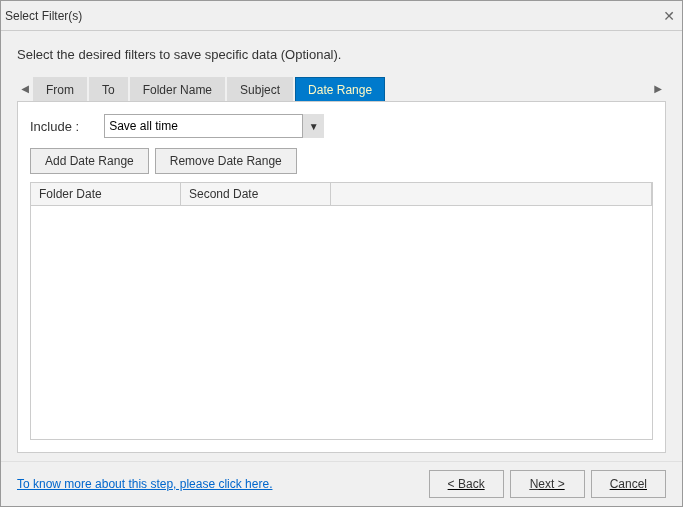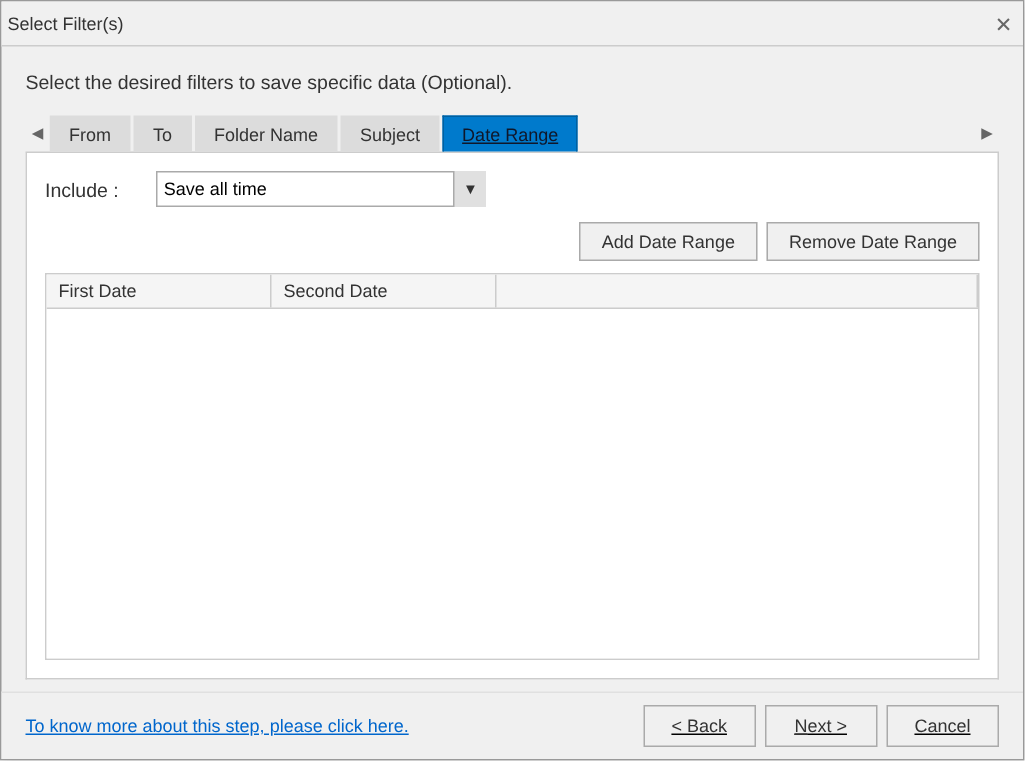--- a/index.html
+++ b/index.html
@@ -91,23 +91,22 @@
       border: 1px solid transparent;
       border-bottom: none;
       background: #dcdcdc;
       margin-right: 2px;
       white-space: nowrap;
       position: relative;
       top: 1px;
     }
     .tab.active {
       background: #007acc;
-      color: #0f172a;
+      color: #fef9c3;
       border-color: #0060a0;
-      text-decoration: underline;
     }
     
     .panel {
       background: #fff;
       border: 1px solid #ccc;
       border-top: none;
       flex: 1;
       display: flex;
       flex-direction: column;
       padding: 12px;
@@ -148,21 +147,20 @@
       border-left: 1px solid #aaa;
       display: flex;
       align-items: center;
       justify-content: center;
       pointer-events: none;
       font-size: 10px;
       color: #333;
     }
     .date-range-buttons {
       display: flex;
-      justify-content: flex-end;
       gap: 6px;
       margin-bottom: 8px;
     }
     .btn {
       padding: 4px 14px;
       font-size: 12px;
       border: 1px solid #aaa;
       background: #f0f0f0;
       cursor: pointer;
       color: #333;
@@ -268,21 +266,21 @@
         </div>
       </div>
 
       <div class="date-range-buttons">
         <button class="btn">Add Date Range</button>
         <button class="btn">Remove Date Range</button>
       </div>
 
       <div class="date-table">
         <div class="table-header">
-          <div class="table-header-cell col-first">First Date</div>
+          <div class="table-header-cell col-first">Folder Date</div>
           <div class="table-header-cell col-second">Second Date</div>
           <div class="table-header-cell col-rest"></div>
         </div>
         <div class="table-body"></div>
       </div>
     </div>
   </div>
 
   <div class="dialog-footer">
     <span class="help-link">To know more about this step, please click here.</span>

